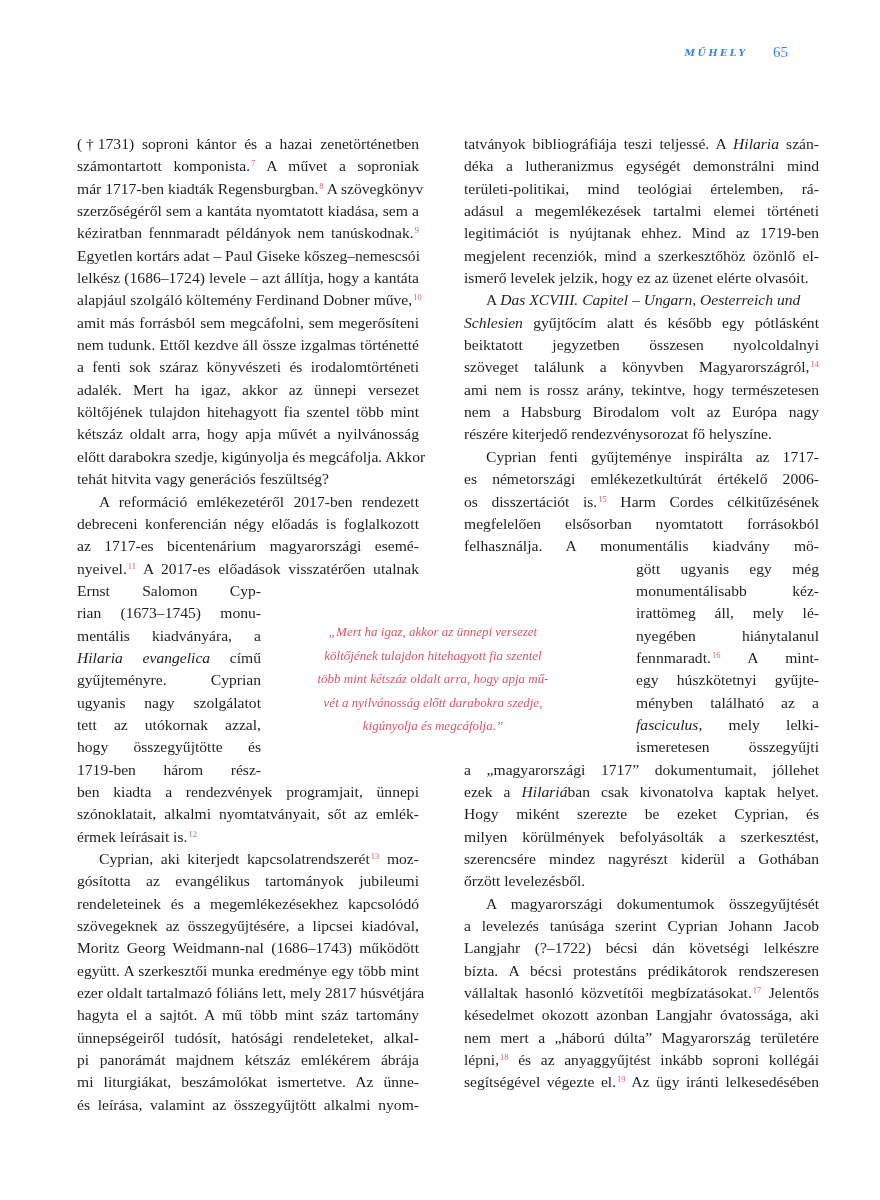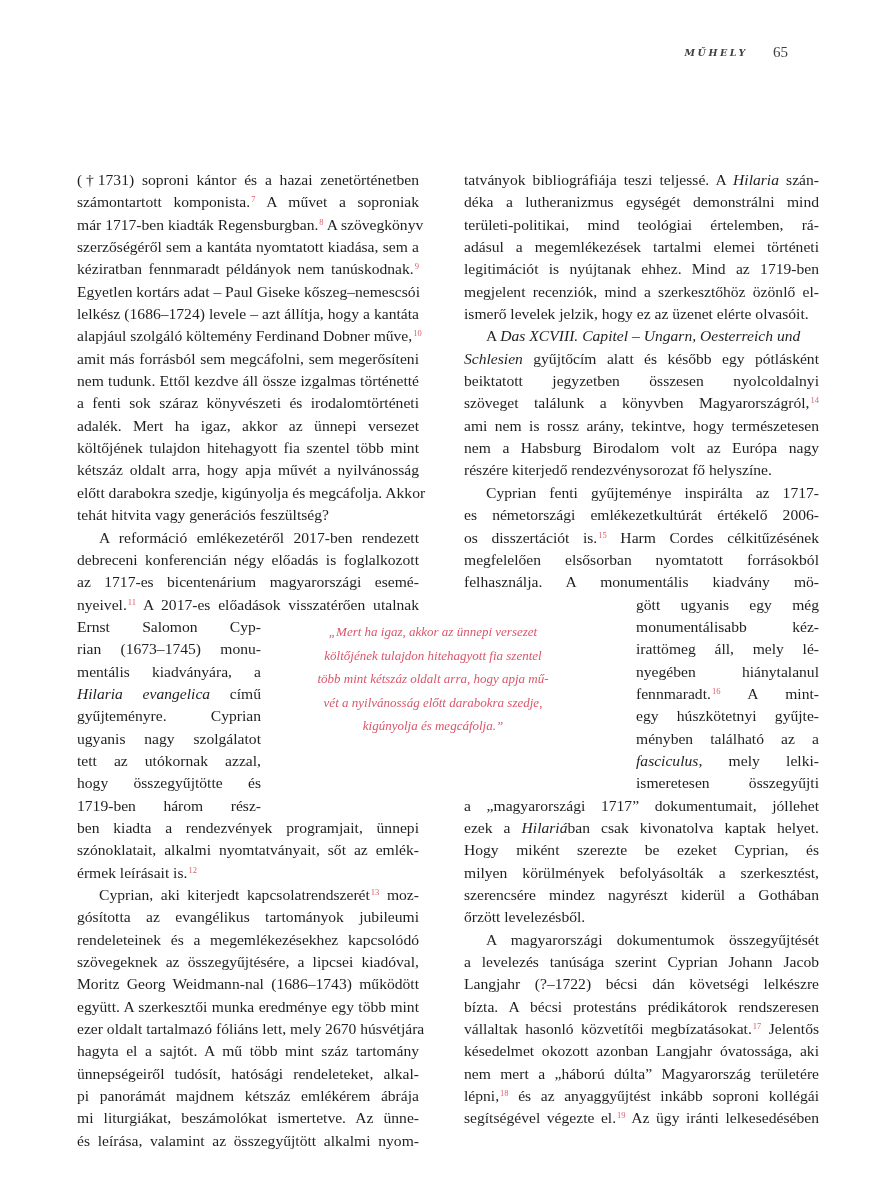--- a/index.html
+++ b/index.html
@@ -1,22 +1,22 @@
 <!DOCTYPE html>
 <html><head>
 <meta charset="utf-8">
 <style>
   html, body { margin: 0; padding: 0; background: #ffffff; }
   body { width: 880px; height: 1200px; position: relative; overflow: hidden; }
   .page { position: absolute; left: 0; top: 0; width: 880px; height: 1200px; background: #fff; }
-  .running-head { position: absolute; top: 42px; right: 92px; font-family: "DejaVu Serif", serif; color: #404040; }
+  .running-head { position: absolute; top: 42px; right: 92px; font-family: "DejaVu Serif", serif; color: #3b82f6; }
   .rh-section { font-style: italic; font-weight: bold; font-size: 9.5px; letter-spacing: 2.6px; margin-right: 20px; vertical-align: middle; }
   .rh-page { font-family: "Liberation Serif", serif; font-size: 15px; vertical-align: middle; }
 
-  .col { position: absolute; font-family: "Liberation Serif", serif; font-size: 15.6px; line-height: 22.35px; color: #1f1f1f; text-align: justify; margin-top: 36px; }
+  .col { position: absolute; font-family: "Liberation Serif", serif; font-size: 15.6px; line-height: 22.35px; color: #1f1f1f; text-align: justify; }
   .col-left { left: 77px; top: 133px; width: 342px; }
   .col-right { left: 464px; top: 133px; width: 355px; }
   .line { display: block; white-space: nowrap; text-align-last: justify; text-align: justify; }
   .line.last { text-align-last: left; }
   .indent { padding-left: 22px; }
   .fn { color: #d9626e; font-size: 8.5px; vertical-align: 5px; line-height: 0; margin-left: 1px; }
   i { font-style: italic; }
 
   .narrow-left { width: 184px; }
   .narrow-right { margin-left: 172px; width: 183px; }
@@ -73,21 +73,21 @@
       <span class="line">szónoklatait, alkalmi nyomtatványait, sőt az emlék-</span>
       <span class="line last"><span>érmek leírásait is.</span><sup class="fn">12</sup></span>
     </div>
     <div>
       <span class="line indent"><span>Cyprian, aki kiterjedt kapcsolatrendszerét</span><sup class="fn">13</sup><span> moz-</span></span>
       <span class="line">gósította az evangélikus tartományok jubileumi</span>
       <span class="line">rendeleteinek és a megemlékezésekhez kapcsolódó</span>
       <span class="line">szövegeknek az összegyűjtésére, a lipcsei kiadóval,</span>
       <span class="line">Moritz Georg Weidmann-nal (1686–1743) működött</span>
       <span class="line">együtt. A szerkesztői munka eredménye egy több mint</span>
-      <span class="line">ezer oldalt tartalmazó fóliáns lett, mely 2670 húsvétjára</span>
+      <span class="line">ezer oldalt tartalmazó fóliáns lett, mely 2817 húsvétjára</span>
       <span class="line">hagyta el a sajtót. A mű több mint száz tartomány</span>
       <span class="line">ünnepségeiről tudósít, hatósági rendeleteket, alkal-</span>
       <span class="line">pi panorámát majdnem kétszáz emlékérem ábrája</span>
       <span class="line">mi liturgiákat, beszámolókat ismertetve. Az ünne-</span>
       <span class="line">és leírása, valamint az összegyűjtött alkalmi nyom-</span>
     </div>
   </div>
 
   <div class="pullquote" style="color: rgb(217, 86, 106);">
     <span class="pq-line">„Mert ha igaz, akkor az ünnepi versezet</span>

